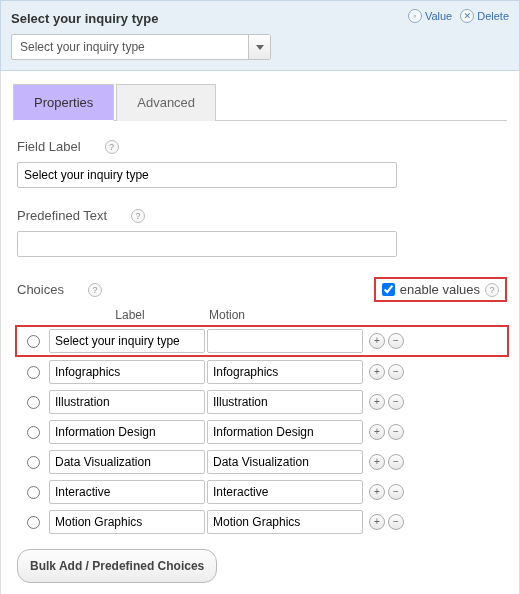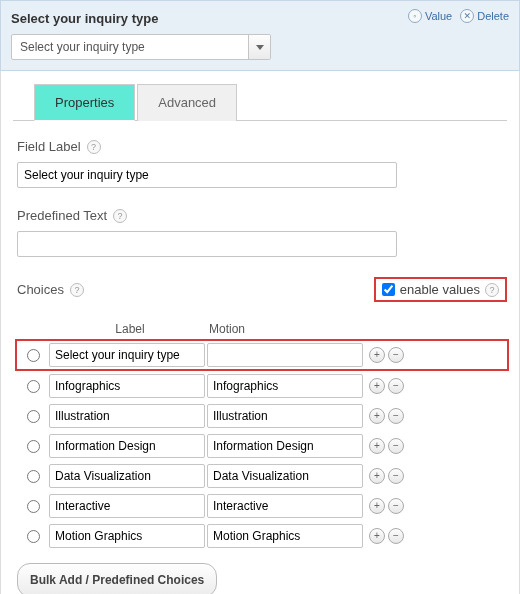--- a/index.html
+++ b/index.html
@@ -95,32 +95,31 @@
     color: #666;
     background: #f0f0f0;
     border: 1px solid #ccc;
     border-bottom: none;
     margin-right: 2px;
     cursor: pointer;
     position: relative;
     bottom: -1px;
   }
   .tab.active {
-    background: #5eead4;
+    background: #c4b5fd;
     color: #333;
     border-bottom: 1px solid #fff;
-    margin-left: 21px;
   }
   .section-label {
     font-size: 13px;
     color: #555;
     margin-bottom: 8px;
     display: flex;
     align-items: center;
-    gap: 6px;
+    gap: 24px;
   }
   .help {
     display: inline-flex;
     width: 14px;
     height: 14px;
     border: 1px solid #bbb;
     border-radius: 50%;
     align-items: center;
     justify-content: center;
     font-size: 9px;
@@ -137,21 +136,21 @@
     font-size: 12px;
   }
   .field-group {
     margin-bottom: 20px;
     padding-left: 4px;
   }
   .choices-header {
     display: flex;
     justify-content: space-between;
     align-items: center;
-    margin-bottom: 20px;
+    margin-bottom: 6px;
   }
   .enable-values-box {
     border: 2px solid #d83a3a;
     padding: 3px 6px;
     display: flex;
     align-items: center;
     gap: 5px;
     font-size: 13px;
     color: #444;
   }

